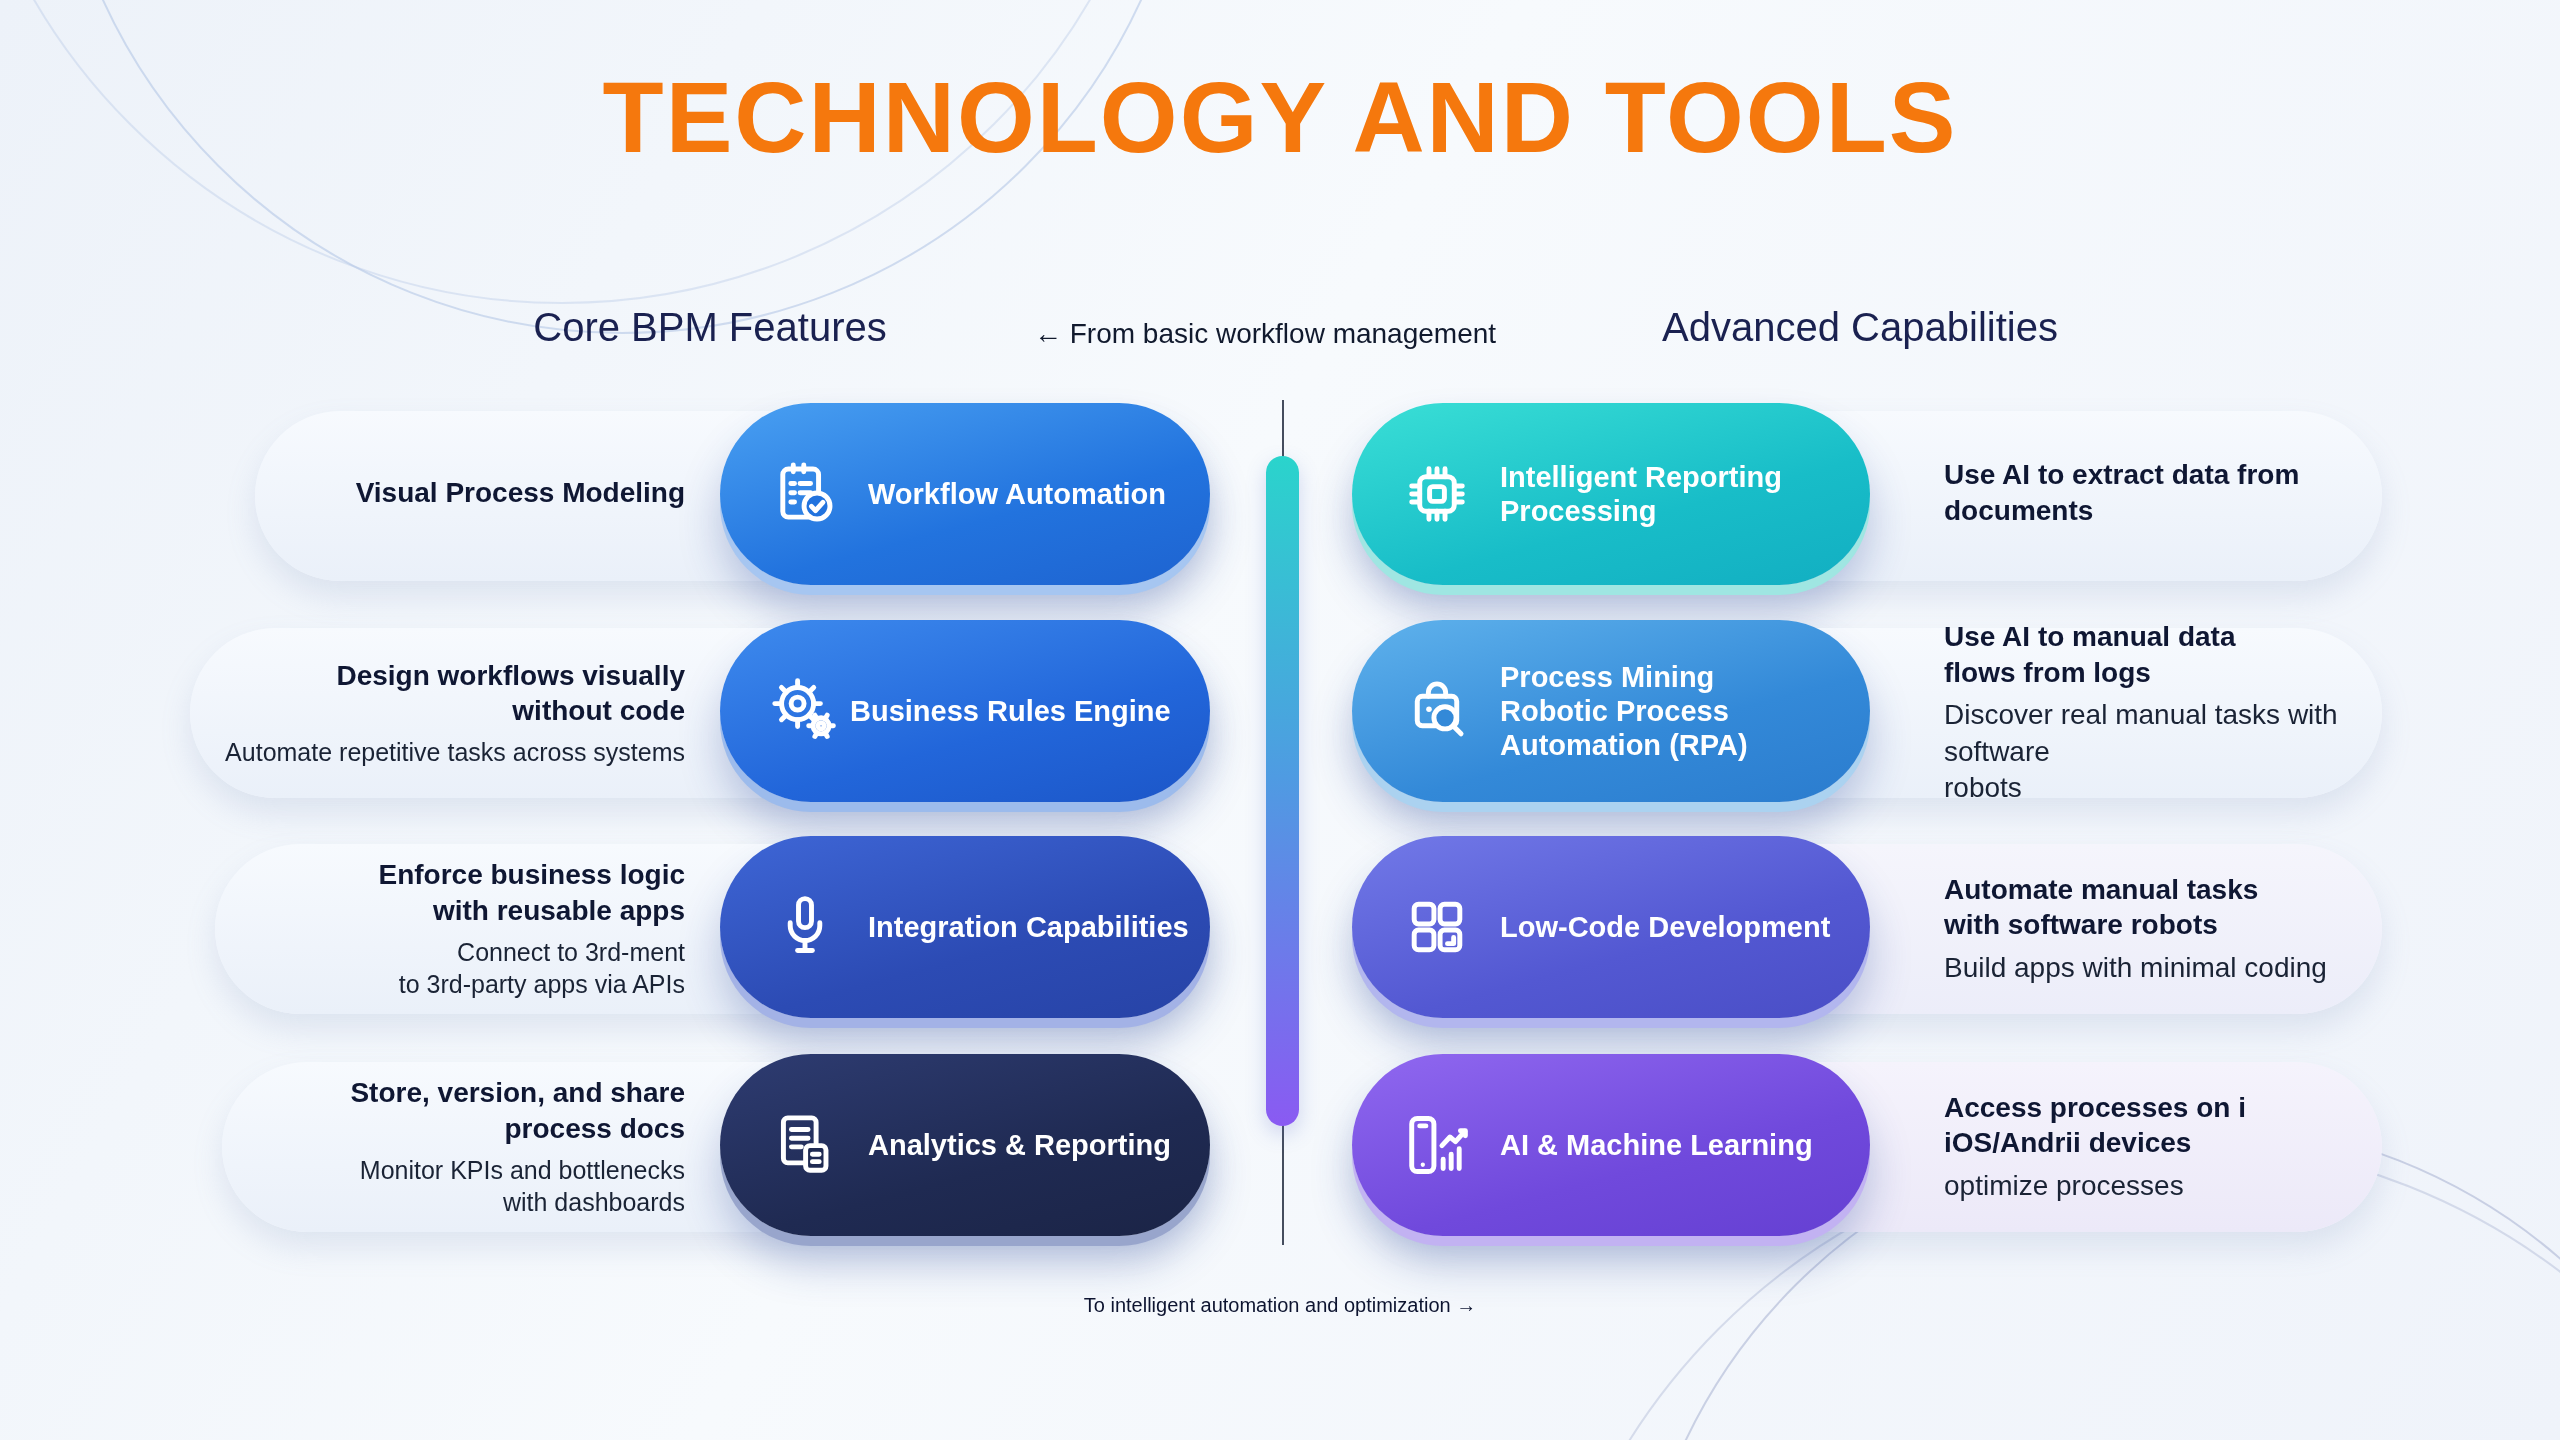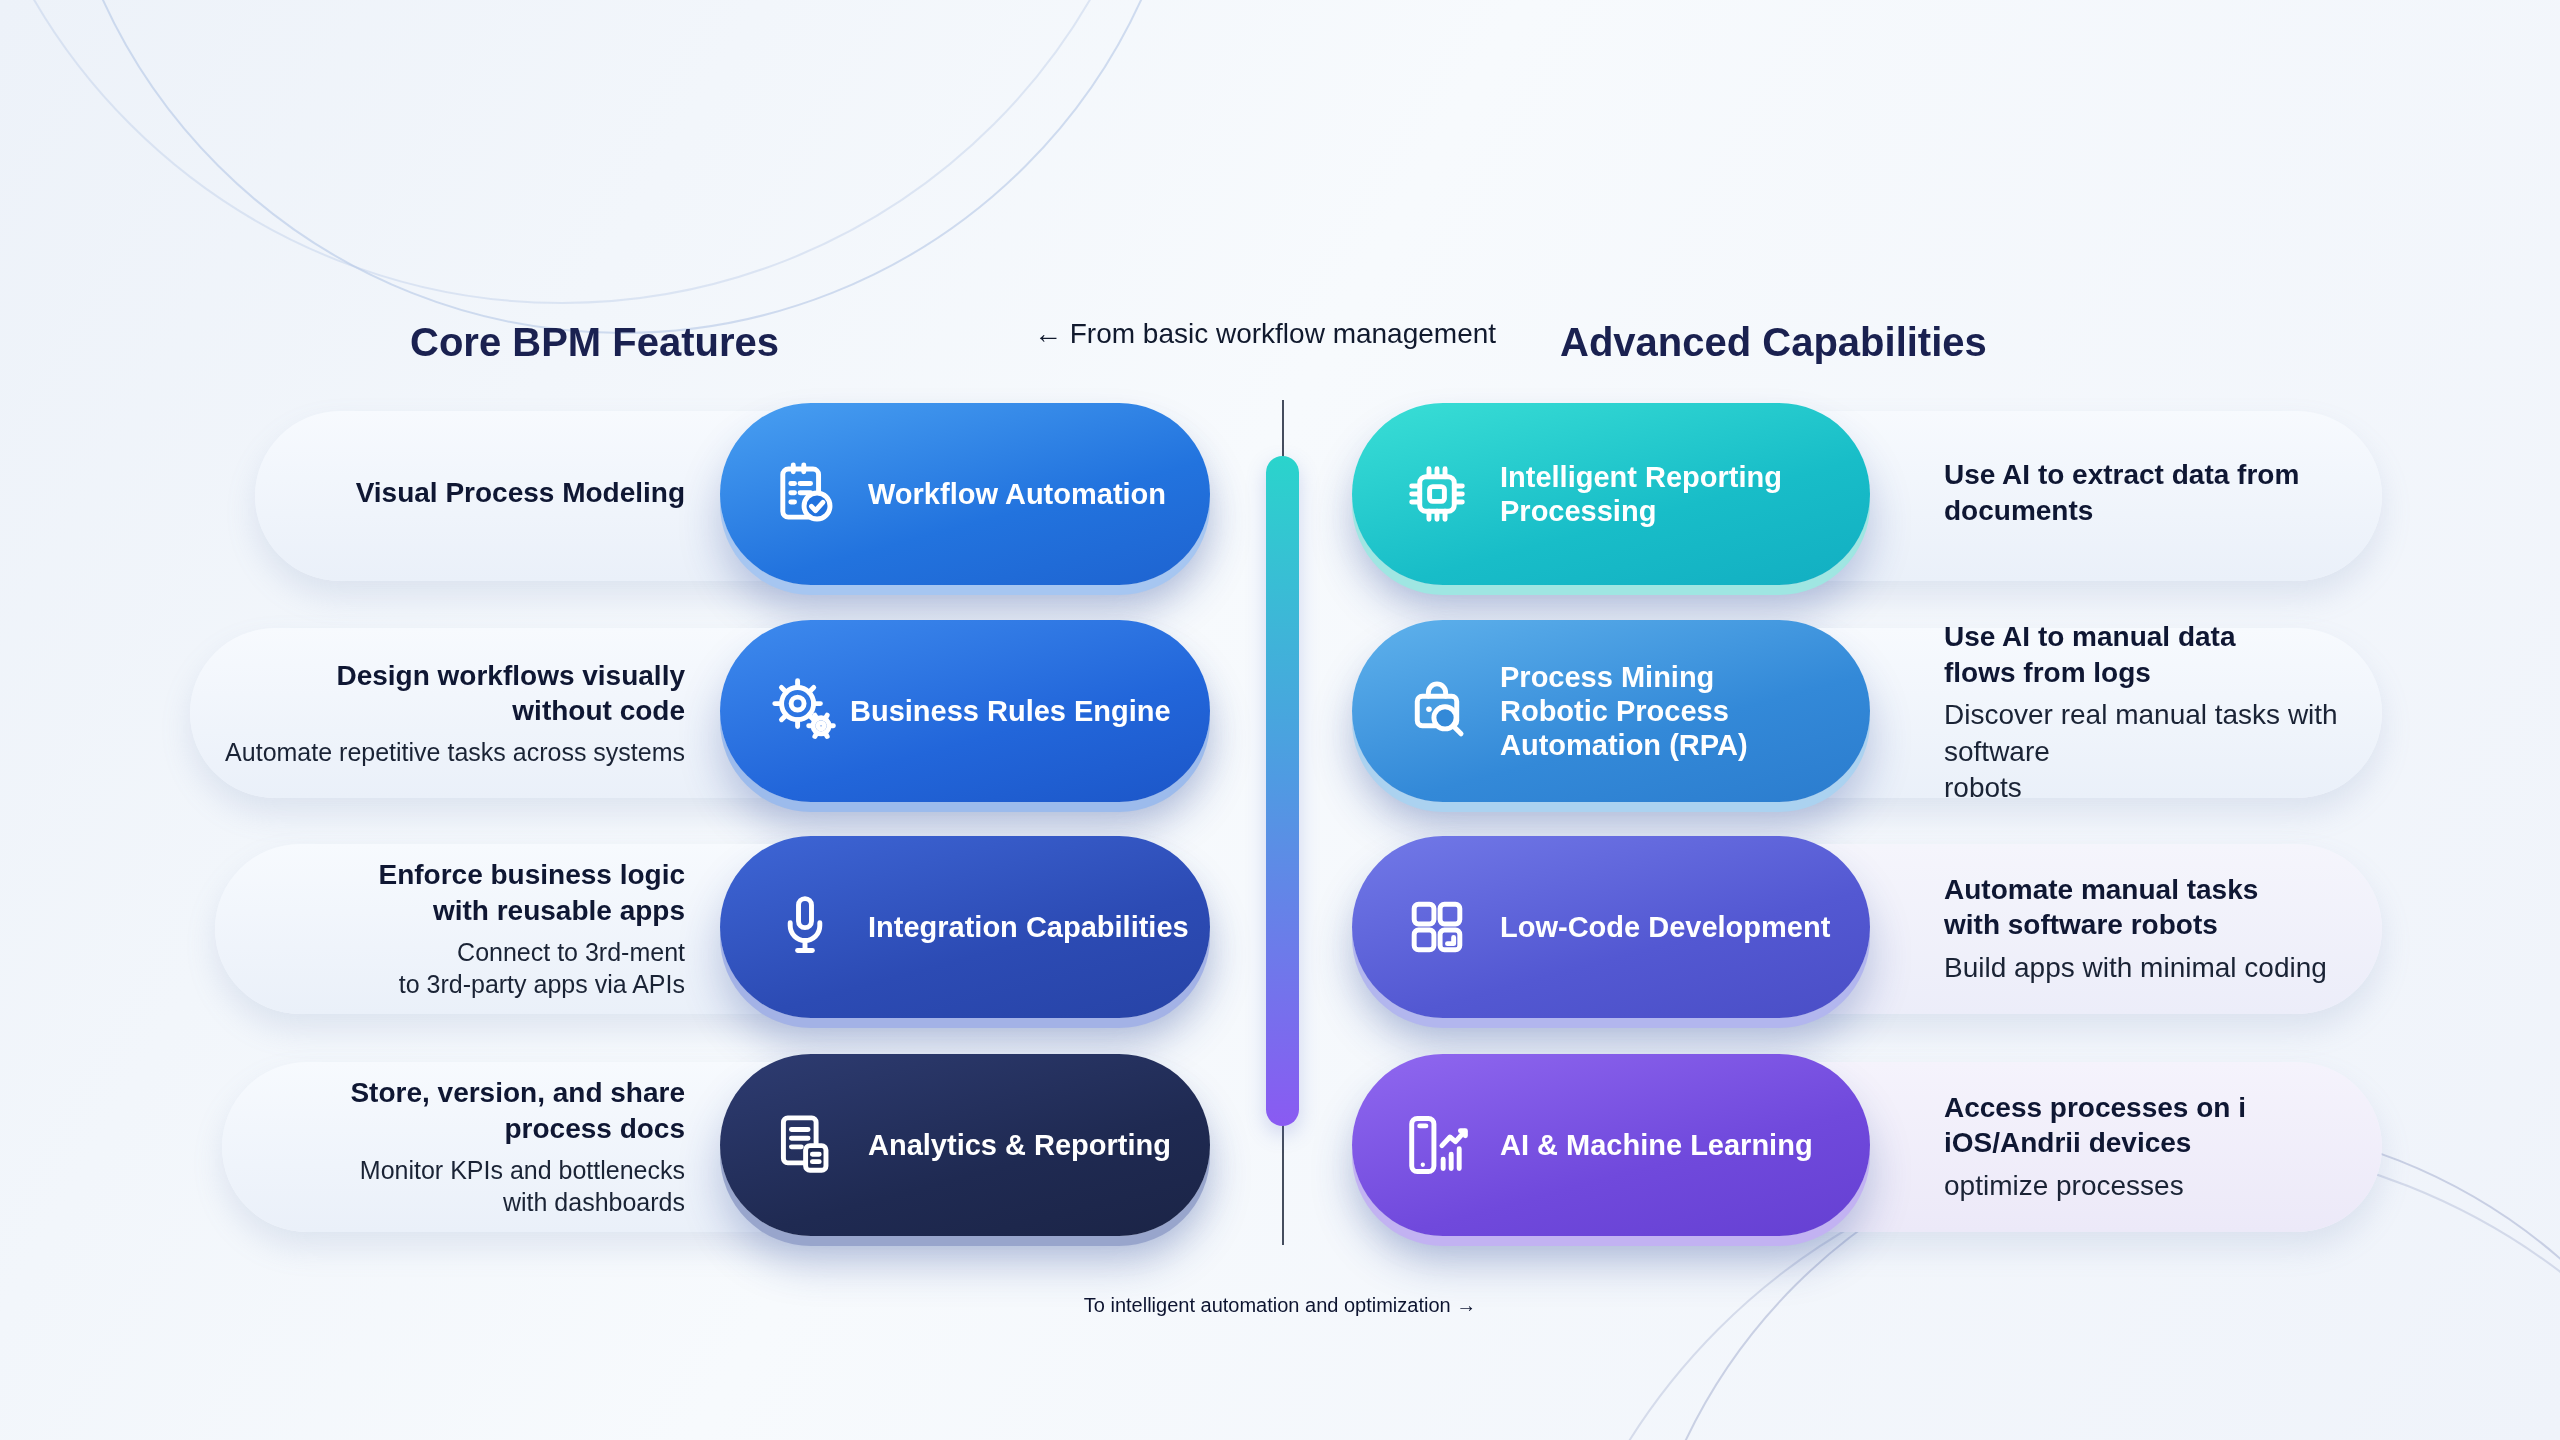--- a/index.html
+++ b/index.html
@@ -12,22 +12,22 @@
   .arc{position:absolute;border-radius:50%;pointer-events:none;}
   .arc-tl1{left:50px;top:-810px;width:1140px;height:1140px;border:2px solid rgba(175,195,228,.55);}
   .arc-tl2{left:-50px;top:-920px;width:1220px;height:1220px;border:2px solid rgba(185,203,232,.42);}
   .arc-br1{left:1630px;top:1120px;width:1120px;height:1120px;border:2px solid rgba(150,162,200,.45);}
   .arc-br2{left:1530px;top:1140px;width:1280px;height:1280px;border:2px solid rgba(150,162,200,.32);}
 
   .page-title{
     position:absolute;top:60px;left:0;width:100%;text-align:center;
     font-size:100px;font-weight:bold;letter-spacing:2px;color:#F5780D;
   }
-  .col-header{position:absolute;top:320px;width:600px;
-    font-size:40px;font-weight:bold;color:#1A2150;}
+  .col-header{position:absolute;top:305px;width:600px;text-align:center;
+    font-size:40px;font-weight:normal;color:#1A2150;}
   .col-header.left{left:410px;}
   .col-header.right{left:1560px;}
   .center-top-label{
     position:absolute;top:318px;left:1005px;width:520px;text-align:center;
     font-size:28px;color:#111A2E;
   }
   .bottom-label{
     position:absolute;top:1294px;left:0;width:100%;text-align:center;
     font-size:20px;color:#0D1430;
   }
@@ -85,20 +85,21 @@
 </head>
 <body>
 
 <div class="canvas">
 
   <div class="arc arc-tl1"></div>
   <div class="arc arc-tl2"></div>
   <div class="arc arc-br1"></div>
   <div class="arc arc-br2"></div>
 
+  <div class="page-title">TECHNOLOGY AND TOOLS</div>
 
   <div class="col-header left">Core BPM Features</div>
   <div class="center-top-label">← From basic workflow management</div>
   <div class="col-header right">Advanced Capabilities</div>
 
   <div class="divider-line"></div>
   <div class="divider-bar"></div>
 
   <div class="row lrow lrow1" style="top:405px">
     <div class="light-pill"></div>

